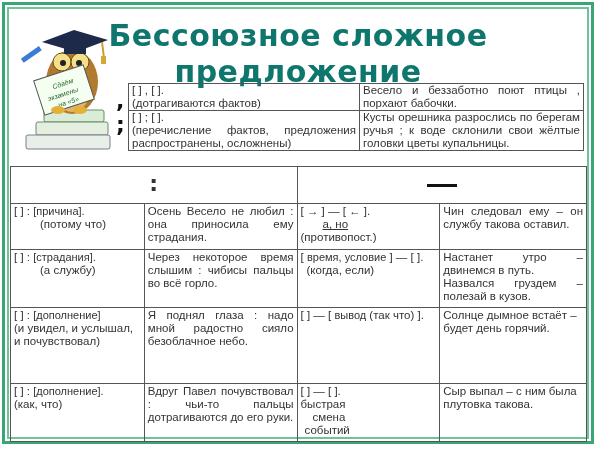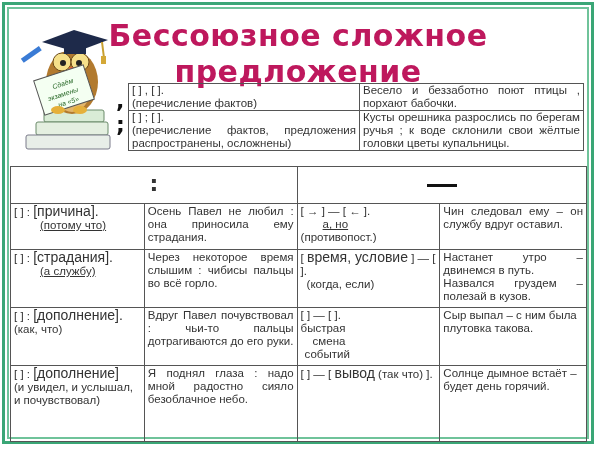--- a/index.html
+++ b/index.html
@@ -3,37 +3,37 @@
 <meta charset="utf-8">
 <style>
   html, body { margin:0; padding:0; }
   body { width:600px; height:450px; background:#ffffff; position:relative; overflow:hidden;
          font-family:"Liberation Sans", sans-serif; color:#333; }
   .frame-outer { position:absolute; left:2px; top:2px; width:592px; height:442px;
                  border:3px solid #3aa676; box-sizing:border-box; }
   .frame-inner { position:absolute; left:7px; top:7px; width:582px; height:432px;
                  border:2px solid #6fc39a; box-sizing:border-box; }
   .title { position:absolute; left:108px; top:18px; width:380px; text-align:center;
-           font-family:"DejaVu Sans", sans-serif; font-weight:bold; color:#be185d;
+           font-family:"DejaVu Sans", sans-serif; font-weight:bold; color:#0f766e;
            font-size:30px; line-height:36px; letter-spacing:0.5px; }
   .owl { position:absolute; left:14px; top:12px; width:100px; height:142px; }
   .top-table { position:absolute; left:128px; top:83px; width:456px; border-collapse:collapse;
                font-size:11.5px; line-height:13px; }
   .top-table td { border:1px solid #555; padding:0 3px; vertical-align:top; }
   .top-table td.c1 { width:224px; }
   .punct { position:absolute; font-family:"DejaVu Sans", sans-serif; font-weight:bold; color:#111; }
-  .small { font-size:14px; }
+  .small { font-size:11px; }
   .main { position:absolute; left:10px; top:166px; width:577px; border-collapse:collapse;
           font-size:11.5px; line-height:13px; }
   .main td { border:1px solid #555; padding:1px 3px; vertical-align:top; }
   .main tr.head td { height:34px; text-align:center; vertical-align:middle; }
   .colon-big { font-family:"DejaVu Sans", sans-serif; font-weight:bold; font-size:22px; }
   .dash-big { display:inline-block; width:30px; height:3px; background:#111; vertical-align:middle; }
   .justify { text-align:justify; }
-  .ind { padding-left:26px; display:block;text-decoration:underline; }
+  .ind { padding-left:26px; display:block; }
   .ind2 { padding-left:22px; display:block;text-decoration:underline; }
 </style>
 </head>
 <body>
 
 <div class="frame-outer"></div>
 <div class="frame-inner"></div>
 
 <svg class="owl" viewBox="0 0 100 142">
 
@@ -72,21 +72,21 @@
 </div>
 
 <div class="punct" style="left:116px; top:88px; font-size:22px;">,</div>
 <div class="punct" style="left:116px; top:116px; font-size:22px; line-height:18px;">;</div>
 
 <table class="top-table">
   <tbody>
       <tr>
     <td class="c1">
       <div>[  ] , [  ].</div>
-      <div>(перечисление фактов)</div>
+      <div>(дотрагиваются фактов)</div>
     </td>
     <td class="justify">Весело и беззаботно поют птицы , порхают бабочки.</td>
   </tr>
   <tr>
     <td class="c1 justify">
       <div>[  ] ; [  ].</div>
       <div>(перечисление фактов, предложения распространены, осложнены)</div>
     </td>
     <td class="justify">Кусты орешника разрослись по берегам ручья ; к воде склонили свои жёлтые головки цветы купальницы.</td>
   </tr>
@@ -104,65 +104,65 @@
       <tr class="head">
     <td colspan="2"><span class="colon-big">:</span></td>
     <td colspan="2"><span class="dash-big"></span></td>
   </tr>
 
   <tr style="height:46px">
     <td>
       <span>[  ] : </span><span class="small">[причина].</span>
       <span class="ind">(потому что)</span>
     </td>
-    <td class="justify">Осень Павел не любил : она приносила ему страдания.</td>
+    <td class="justify">Осень Весело не любил : она приносила ему страдания.</td>
     <td>
       <span>[ →  ] — [  ← ].</span>
       <span class="ind2">а, но</span>
       <span>(противопост.)</span>
     </td>
-    <td class="justify">Чин следовал ему – он службу вдруг оставил.</td>
+    <td class="justify">Чин следовал ему – он службу такова оставил.</td>
   </tr>
 
   <tr style="height:58px">
     <td>
       <span>[  ] : </span><span class="small">[страдания].</span>
       <span class="ind">(а службу)</span>
     </td>
     <td class="justify">Через некоторое время слышим : чибисы пальцы во всё горло.</td>
     <td>
       <span>[ </span><span class="small">время, условие</span><span> ] — [  ].</span>
       <span style="padding-left:6px;display:block">(когда, если)</span>
     </td>
     <td class="justify">
       <div>Настанет утро – двинемся в путь.</div>
       <div>Назвался груздем – полезай в кузов.</div>
     </td>
   </tr>
 
+  <tr style="height:76px">
+    <td>
+      <span>[  ] : </span><span class="small">[дополнение]</span>
+      <div>(и увидел, и услышал, и почувствовал)</div>
+    </td>
+    <td class="justify">Я поднял глаза : надо мной радостно сияло безоблачное небо.</td>
+    <td>
+      <span>[  ] — [ </span><span class="small">вывод</span><span> (так что) ].</span>
+    </td>
+    <td>Солнце дымное встаёт – будет день горячий.</td>
+  </tr>
+
   <tr style="height:58px">
     <td>
       <span>[  ] : </span><span class="small">[дополнение].</span>
       <div>(как, что)</div>
     </td>
     <td class="justify">Вдруг Павел почувствовал : чьи-то пальцы дотрагиваются до его руки.</td>
     <td>
       <span>[  ] — [  ].</span>
       <span style="display:block">быстрая</span>
       <span style="display:block;padding-left:12px">смена</span>
       <span style="display:block;padding-left:4px">событий</span>
     </td>
     <td>Сыр выпал – с ним была плутовка такова.</td>
   </tr>
-
-  <tr style="height:76px">
-    <td>
-      <span>[  ] : </span><span class="small">[дополнение]</span>
-      <div>(и увидел, и услышал, и почувствовал)</div>
-    </td>
-    <td class="justify">Я поднял глаза : надо мной радостно сияло безоблачное небо.</td>
-    <td>
-      <span>[  ] — [ </span><span class="small">вывод</span><span> (так что) ].</span>
-    </td>
-    <td>Солнце дымное встаёт – будет день горячий.</td>
-  </tr>
 </tbody>
   </table>
 
 </body></html>

